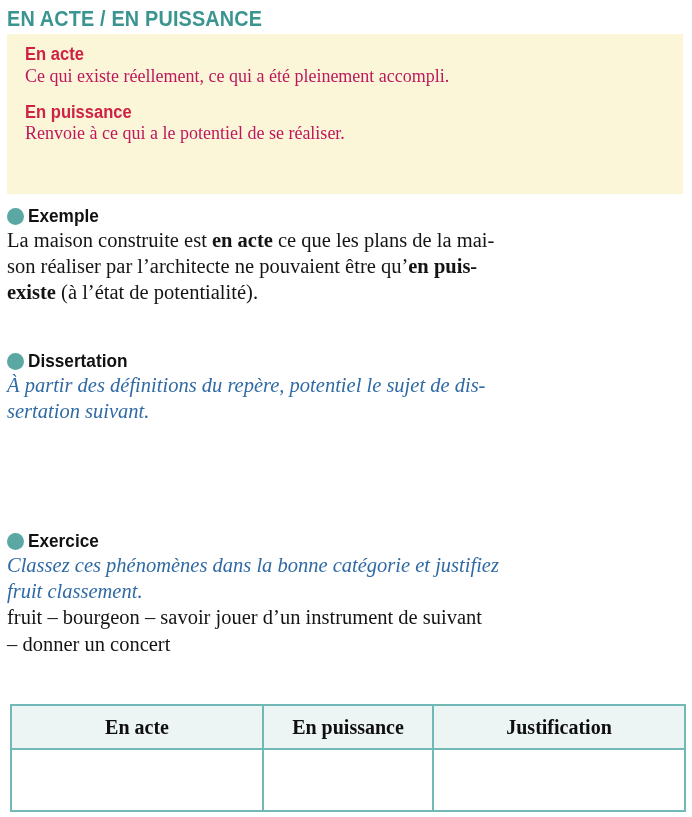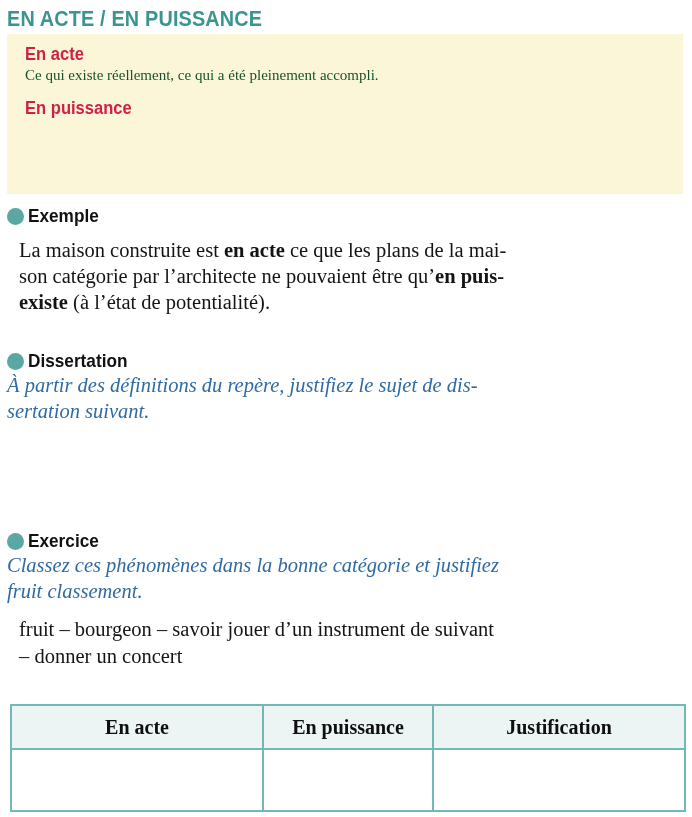--- a/index.html
+++ b/index.html
@@ -56,23 +56,23 @@
     font-size: 18px;
     color: #cf2146;
     transform: scaleX(0.92);
     transform-origin: left top;
     margin: 0 0 1px 0;
     line-height: 1.15;
   }
   .def-term.second { margin-top: 14px; }
   .def-text {
     font-family: "Liberation Serif", "DejaVu Serif", serif;
-    font-size: 15px;
+    font-size: 18px;
     line-height: 1.22;
-    color: #14532d;
+    color: #be185d;
     margin: 0;
     white-space: nowrap;
   }
 
   
   .section {
     position: absolute;
     left: 7px;
     width: 678px;
   }
@@ -104,21 +104,21 @@
     transform-origin: left center;
     line-height: 1;
     display: inline-block;
   }
 
   .body-text {
     font-family: "Liberation Serif", "DejaVu Serif", serif;
     font-size: 20.5px;
     line-height: 1.28;
     color: #141414;
-    margin: 12px;
+    margin: 0;
   }
   .body-text b { font-weight: bold; }
 
   .instruction {
     font-family: "Liberation Serif", "DejaVu Serif", serif;
     font-style: italic;
     font-size: 20.5px;
     line-height: 1.28;
     color: #2f6aa4;
     margin: 0;
@@ -167,41 +167,42 @@
 <div class="page">
 
   <div class="doc-title">EN ACTE / EN PUISSANCE</div>
 
   <div class="def-box">
 
     <div class="def-term">En acte</div>
     <div class="def-text">Ce qui existe réellement, ce qui a été pleinement accompli.</div>
 
     <div class="def-term second">En puissance</div>
+    <div class="def-text">Renvoie à ce qui a le potentiel de se réaliser.</div>
   </div>
 
   <div class="section sec-exemple">
     <div class="sec-head">
       <span class="bullet"></span>
       <span class="sec-title">Exemple</span>
     </div>
     <div class="body-text">
       <div class="nowrapline"><span>La maison construite est </span><b>en acte</b><span> ce que les plans de la mai-</span></div>
-      <div class="nowrapline"><span>son catégorie par l’architecte ne pouvaient être qu’</span><b>en puis-</b></div>
+      <div class="nowrapline"><span>son réaliser par l’architecte ne pouvaient être qu’</span><b>en puis-</b></div>
       <div class="nowrapline"><b>existe</b><span> (à l’état de potentialité).</span></div>
     </div>
   </div>
 
   <div class="section sec-dissertation">
     <div class="sec-head">
       <span class="bullet"></span>
       <span class="sec-title">Dissertation</span>
     </div>
     <div class="instruction">
-      <div class="nowrapline">À partir des définitions du repère, justifiez le sujet de dis-</div>
+      <div class="nowrapline">À partir des définitions du repère, potentiel le sujet de dis-</div>
       <div class="nowrapline">sertation suivant.</div>
     </div>
   </div>
 
   <div class="section sec-exercice">
     <div class="sec-head">
       <span class="bullet"></span>
       <span class="sec-title">Exercice</span>
     </div>
     <div class="instruction">

